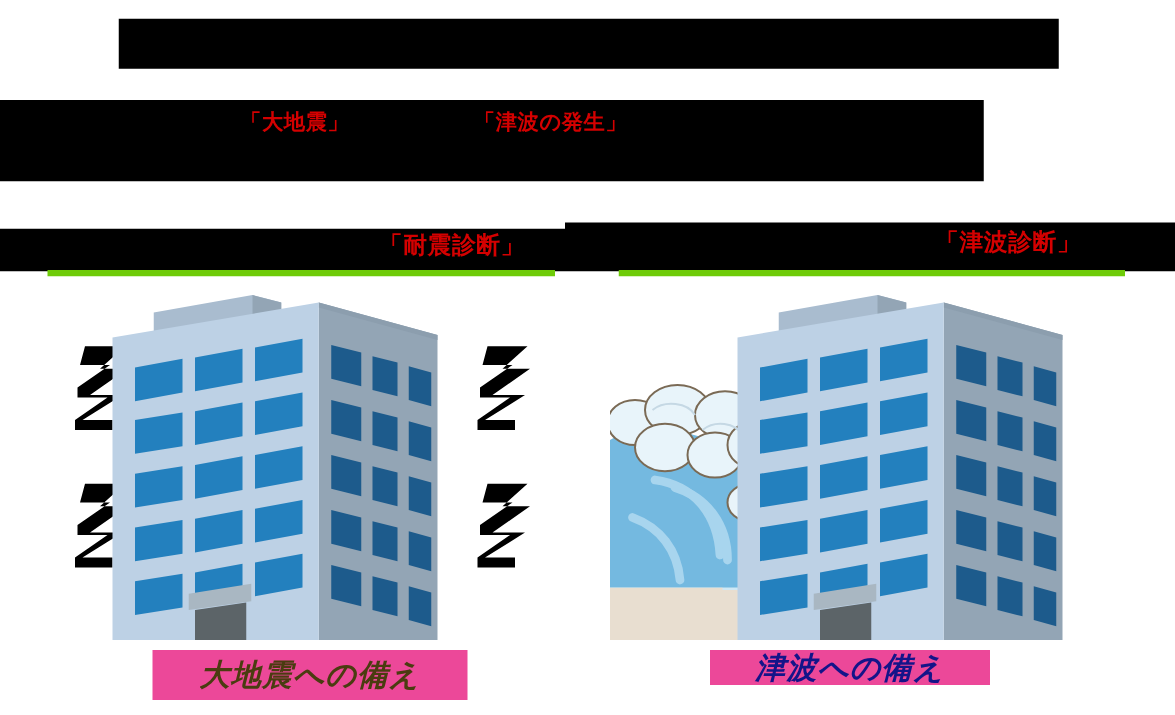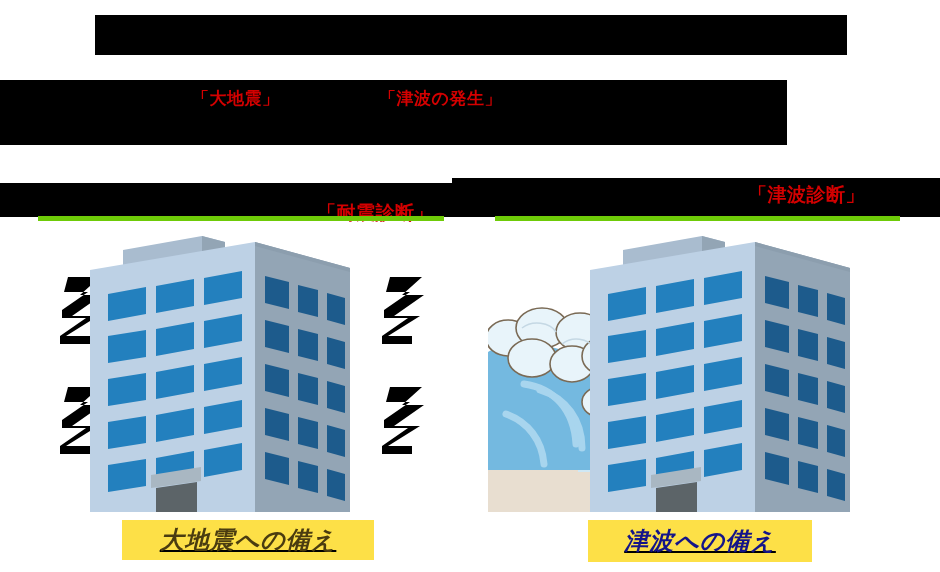--- a/index.html
+++ b/index.html
@@ -69,21 +69,21 @@
 
   .section-label {
     position: absolute;
     color: #d40000;
     font-size: 19px;
     font-weight: bold;
     line-height: 1;
     white-space: nowrap;
     letter-spacing: 0.5px;
   }
-  #label-taishin { left: 317px; top: 187px; margin-top: 16px; }
+  #label-taishin { left: 303px; top: 187px; }
   #label-tsunami-shindan { left: 748px; top: 185px; font-family: Liberation Serif, serif; }
 
   .green-rule {
     position: absolute;
     height: 5px;
     background: #6ecb08;
   }
   #green-rule-left  { left: 38px;  top: 216px; width: 406px; }
   #green-rule-right { left: 495px; top: 216px; width: 405px; }
 
@@ -97,37 +97,36 @@
 
   .illustration {
     position: absolute;
     left: 0;
     top: 0;
   }
 
   
   .caption-box {
     position: absolute;
-    background: #fde047;
+    background: #ec4899;
     display: flex;
     align-items: center;
     justify-content: center;
-    text-decoration: underline;
   }
   #caption-box-earthquake {
     left: 122px;
     top: 520px;
     width: 252px;
     height: 40px;
   }
   #caption-box-tsunami {
-    left: 588px;
+    left: 568px;
     top: 520px;
     width: 224px;
-    height: 42px;
+    height: 28px;
   }
   .caption-text {
     font-size: 24px;
     font-weight: bold;
     font-style: italic;
     line-height: 1;
     white-space: nowrap;
     letter-spacing: 1px;
   }
   #caption-text-earthquake { color: #4a3c10; }

